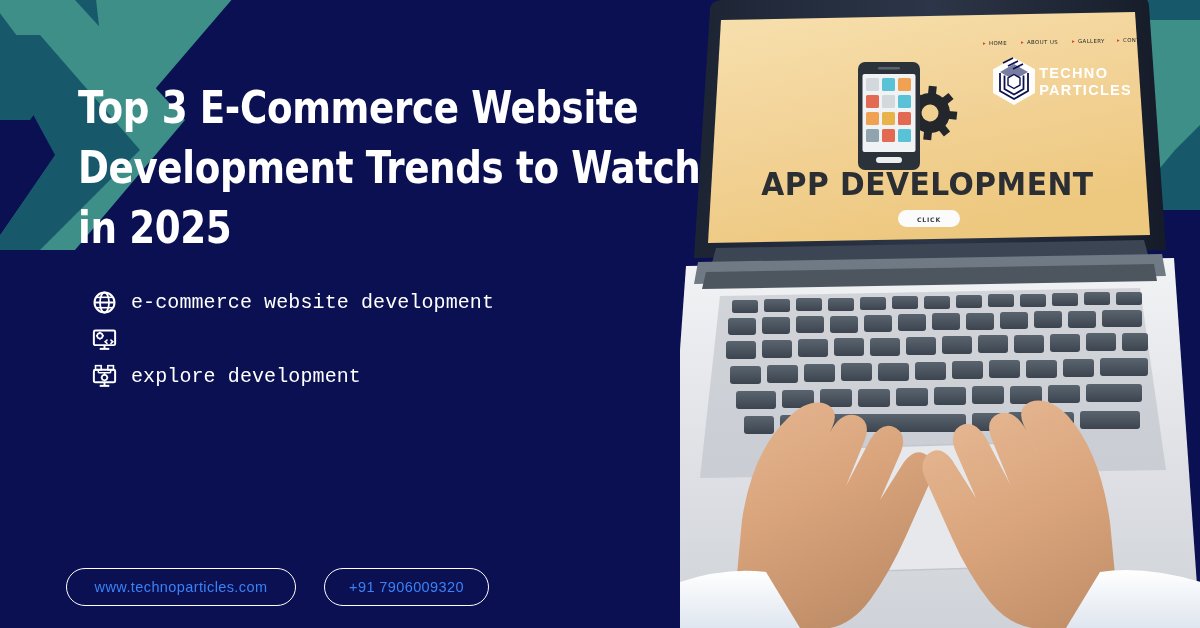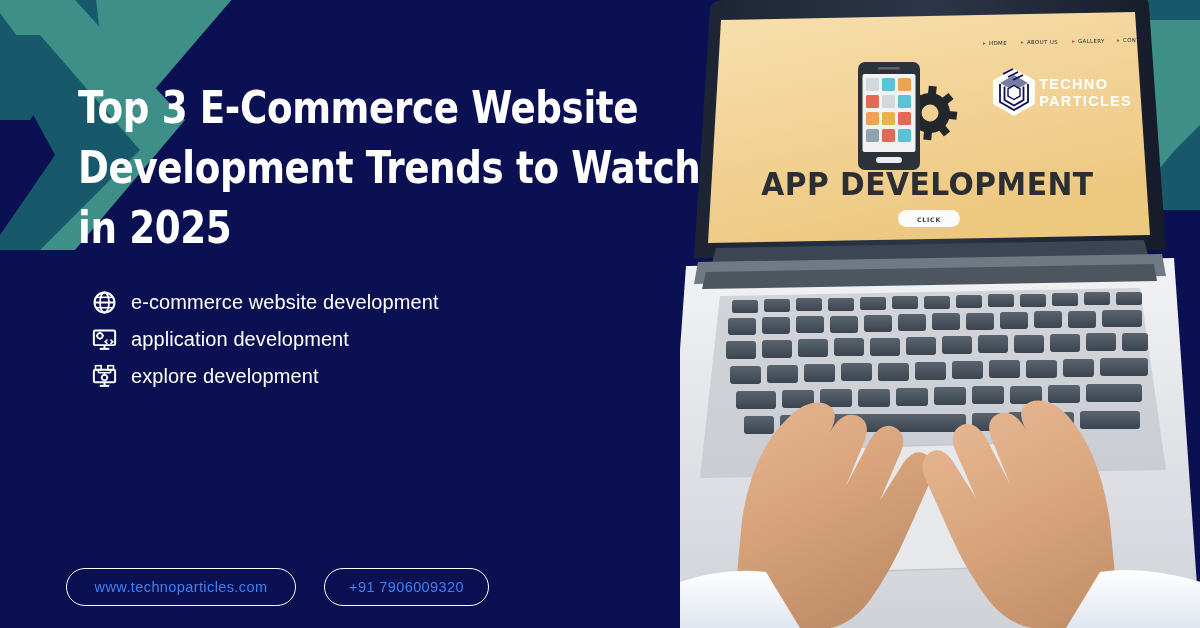--- a/index.html
+++ b/index.html
@@ -48,20 +48,21 @@
     line-height: 1.33;
     width: 540px;
     letter-spacing: 0.15px;
   }
 
   
   #bullets {
     margin-top: 26px;
     margin-left: 13px;
     list-style: none;
+    font-family: Liberation Mono, monospace;
   }
   .bullet {
     display: flex;
     align-items: center;
     height: 37px;
     margin-bottom: 0px;
   }
   .bullet-icon {
     width: 26px; height: 26px;
     flex: 0 0 26px;
@@ -91,21 +92,21 @@
     padding: 10px 0;
     text-align: center;
     background: transparent;
   }
   #pill-website { width: 230px; }
   #pill-phone   { width: 165px; }
 
   
   #logo {
     position: absolute;
-    right: 68px; top: 66px;
+    right: 68px; top: 55px;
     display: flex;
     align-items: center;
     gap: 0;
   }
   #logo-text {
     color: #ffffff;
     font-size: 14.5px;
     font-weight: 700;
     line-height: 1.2;
     letter-spacing: 1.3px;
@@ -390,21 +391,20 @@
             <g stroke="#ffffff" stroke-width="1.5">
               <line x1="7.6" y1="4.6" x2="7.6" y2="5.8"></line>
               <line x1="7.6" y1="11" x2="7.6" y2="12.2"></line>
               <line x1="3.8" y1="8.4" x2="5" y2="8.4"></line>
               <line x1="10.2" y1="8.4" x2="11.4" y2="8.4"></line>
             </g>
             <path d="M14.4 12.6 L12.6 14.2 L14.4 15.8" fill="none" stroke="#ffffff" stroke-width="1.5" stroke-linecap="round"></path>
             <path d="M18.2 12.6 L20 14.2 L18.2 15.8" fill="none" stroke="#ffffff" stroke-width="1.5" stroke-linecap="round"></path>
           </svg>
         </span>
-        <span class="bullet-label">application development</span>
       </li>
 
       <li class="bullet">
         <span class="bullet-icon">
           <svg width="25" height="25" viewBox="0 0 24 24" aria-hidden="true">
             <rect x="1.8" y="5.6" width="20.4" height="12" rx="1.4" fill="none" stroke="#ffffff" stroke-width="1.9"></rect>
             <line x1="12" y1="17.6" x2="12" y2="20.6" stroke="#ffffff" stroke-width="1.9"></line>
             <line x1="7.4" y1="21" x2="16.6" y2="21" stroke="#ffffff" stroke-width="1.9"></line>
             <rect x="3.4" y="1.6" width="5.4" height="4" fill="none" stroke="#ffffff" stroke-width="1.5"></rect>
             <rect x="15.2" y="1.6" width="5.4" height="4" fill="none" stroke="#ffffff" stroke-width="1.5"></rect>

